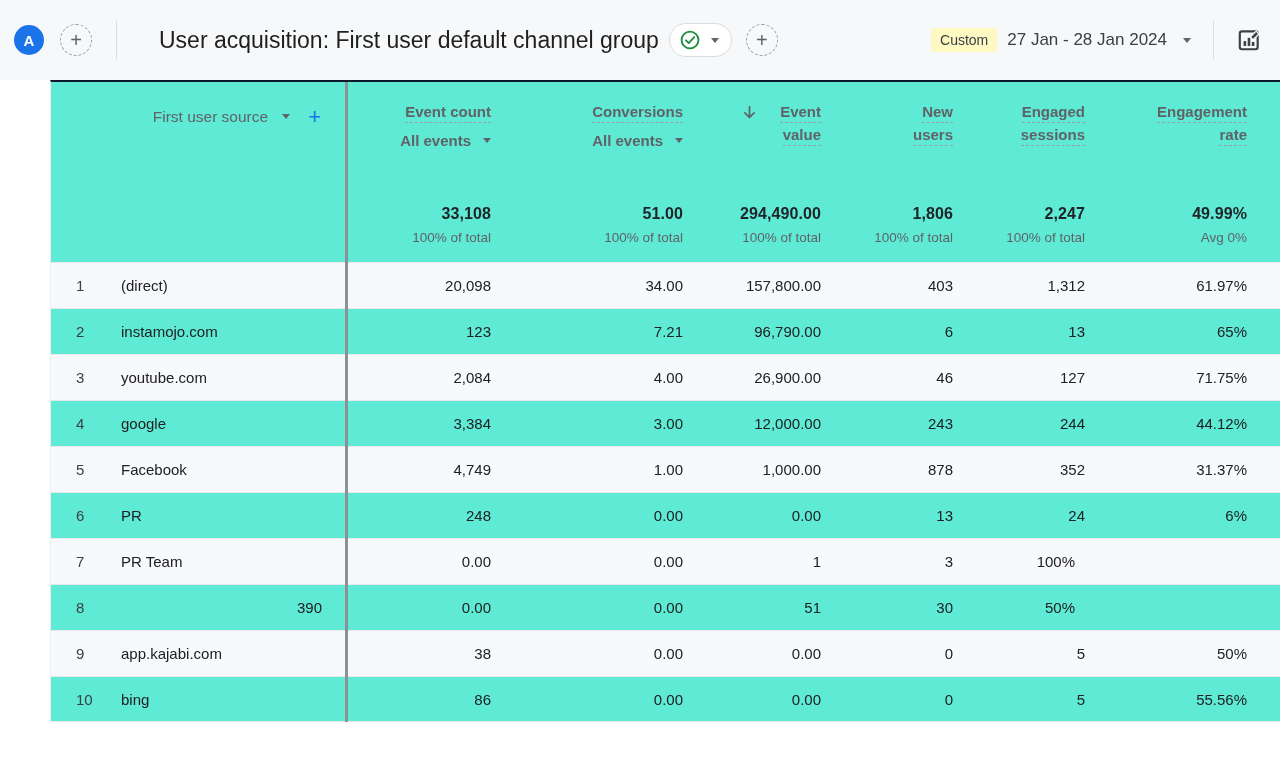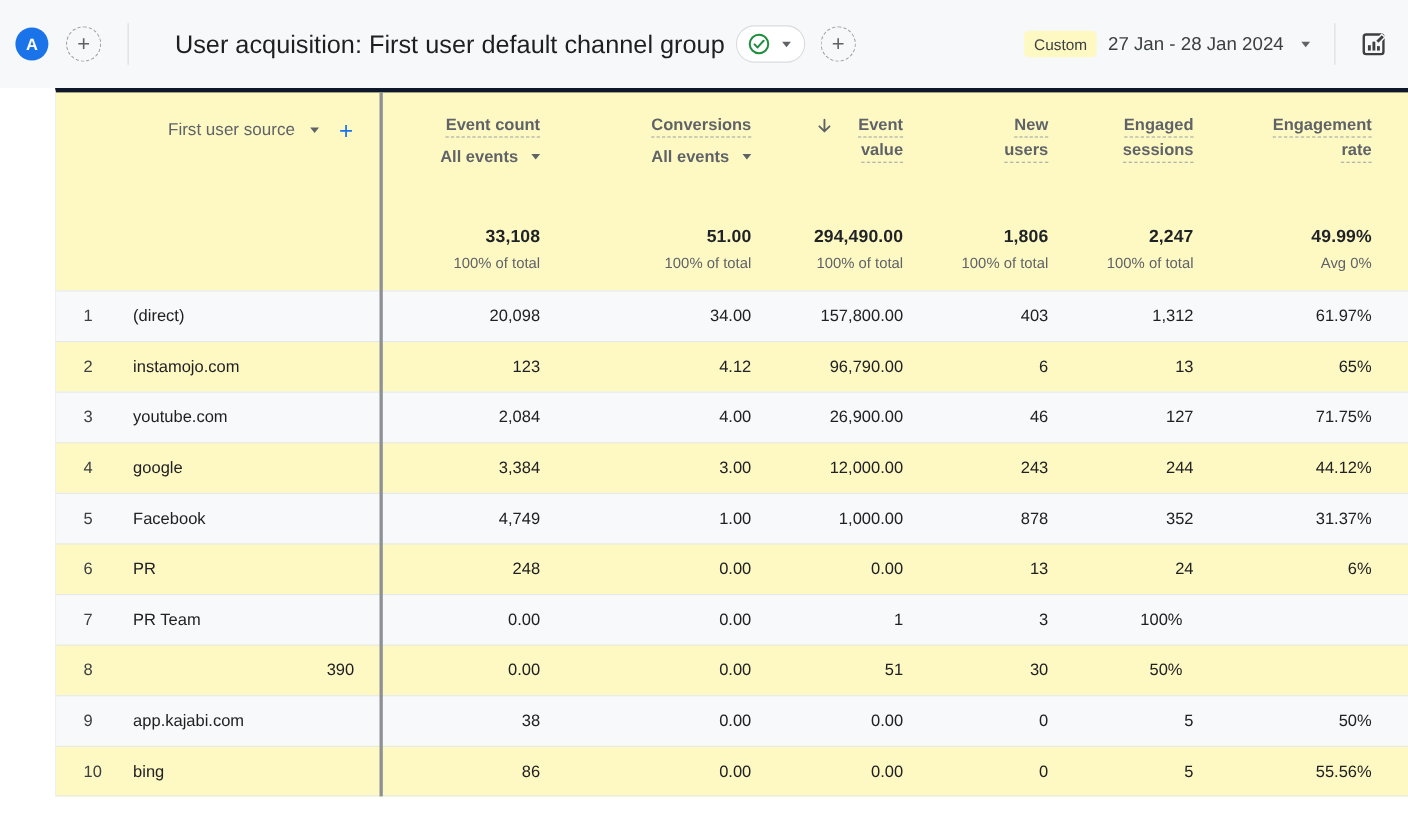--- a/index.html
+++ b/index.html
@@ -25,22 +25,22 @@
   .custom-chip { background:#fef9c3; color:#3c4043; font-size:14px; font-weight:500;
                  padding:4px 9px; border-radius:4px; }
   .date-btn { display:flex; align-items:center; margin-left:10px; cursor:pointer; }
   .date-text { font-size:17px; color:#3c4043; }
   .date-btn .caret { margin-left:16px; }
   .vdiv.right { margin:0 0 0 22px; }
   .customize-btn { margin-left:20px; width:30px; height:30px; display:flex; align-items:center;
                    justify-content:center; cursor:pointer; }
 
   
-  .table-wrap { position:relative; margin-left:50px; width:1230px; border-top:4px solid #0f172a;
-                border-left:1px solid #eceef0; background:#fef9c3; }
+  .table-wrap { position:relative; margin-left:50px; width:1230px; border-top:2px solid #0f172a;
+                border-left:1px solid #eceef0; background:#5eead4; }
   .col-divider { position:absolute; left:294px; top:0; bottom:0; width:2.5px; background:#8c9196; z-index:3; }
 
   .thead { display:grid; grid-template-columns:295px 169px 192px 138px 132px 132px 172px; height:113px; }
   .dim-head { display:flex; align-items:flex-start; justify-content:flex-end; padding:26px 25px 0 0; }
   .dim-label { font-size:15.5px; color:#5f6368; }
   .dim-head .caret { margin:6px 0 0 14px; cursor:pointer; }
   .dim-add { color:#1a73e8; font-size:22px; font-weight:500; line-height:18px; margin-left:18px; cursor:pointer; }
 
   .mhead { display:flex; flex-direction:column; align-items:flex-end; padding:18px 24px 0 0; cursor:pointer; }
   .mhead.last { padding-right:34px; }
@@ -201,21 +201,21 @@
     <div class="cell metric m2">157,800.00</div>
     <div class="cell metric m3">403</div>
     <div class="cell metric m4">1,312</div>
     <div class="cell metric m5">61.97%</div>
   </div>
 
   <div class="trow">
     <div class="cell num">2</div>
     <div class="cell source">instamojo.com</div>
     <div class="cell metric m0">123</div>
-    <div class="cell metric m1">4.12</div>
+    <div class="cell metric m1">7.21</div>
     <div class="cell metric m2">96,790.00</div>
     <div class="cell metric m3">6</div>
     <div class="cell metric m4">13</div>
     <div class="cell metric m5">65%</div>
   </div>
 
   <div class="trow">
     <div class="cell num">3</div>
     <div class="cell source">youtube.com</div>
     <div class="cell metric m0">2,084</div>

